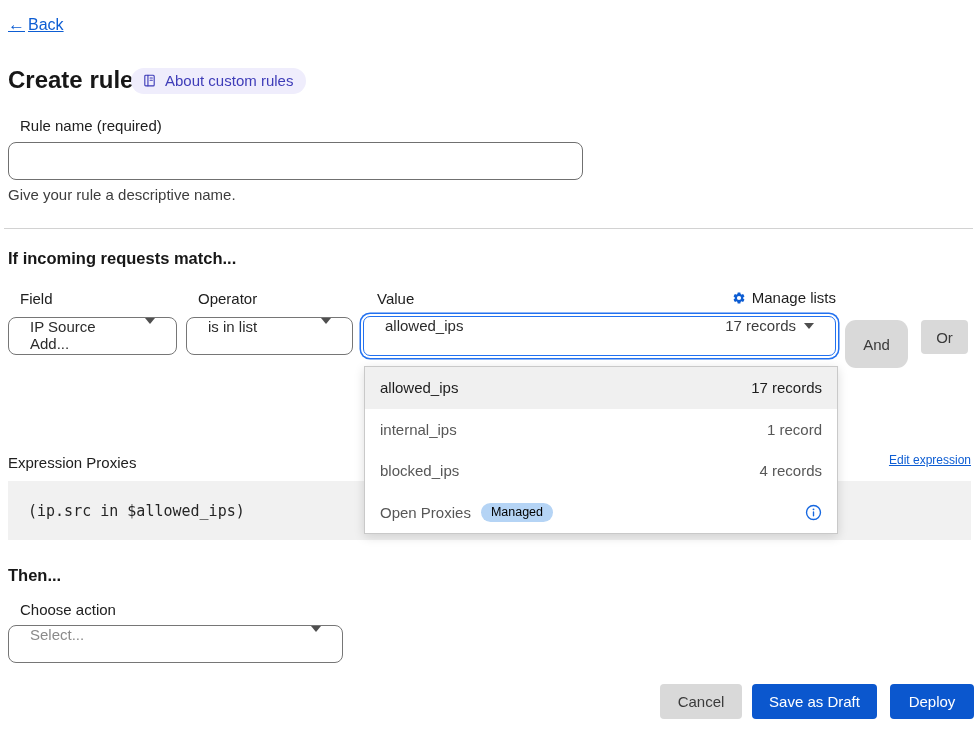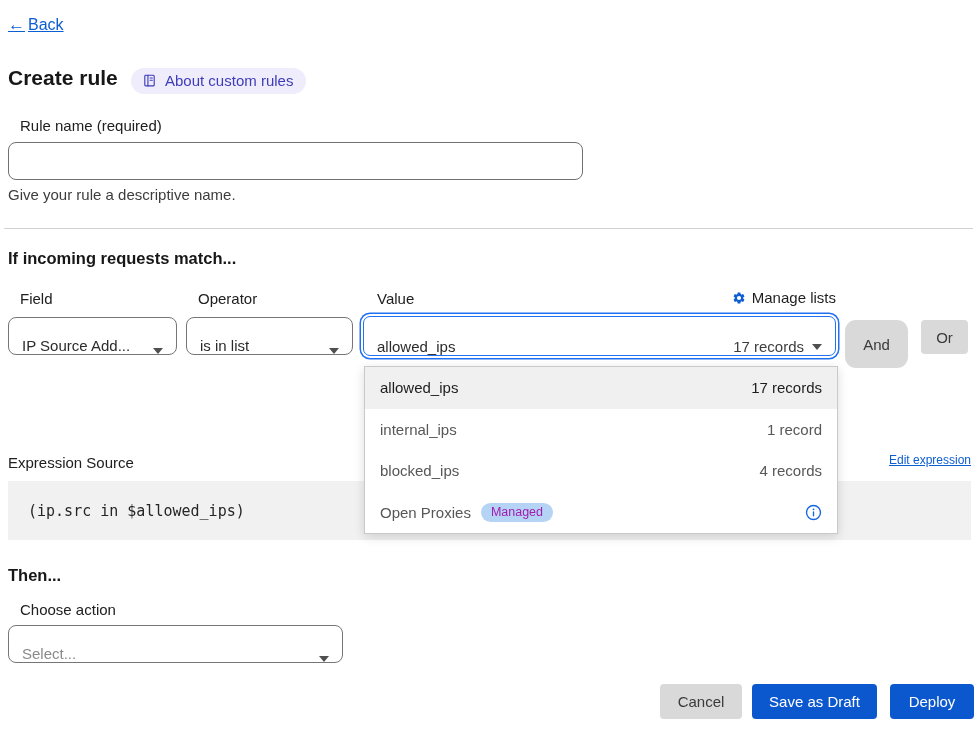--- a/index.html
+++ b/index.html
@@ -8,21 +8,21 @@
     font-family:"Liberation Sans","DejaVu Sans",sans-serif;color:#1f1f1f;
   }
   .abs{position:absolute;}
   a.link{color:#0d5dd3;text-decoration:underline;cursor:pointer;}
 
   
   .back{left:8px;top:15px;font-size:16px;display:flex;align-items:center;gap:3px;}
   .back .arrow{font-size:17px;text-decoration:none;display:inline-block;}
 
   
-  .title{left:8px;top:66px;font-size:21px;font-weight:700;color:#171717;}
+  .title{left:8px;top:66px;font-size:24px;font-weight:700;color:#171717;}
   .about-badge{
     left:131px;top:68px;display:inline-flex;align-items:center;gap:8px;
     background:#efedfc;color:#3e3cb8;border-radius:14px;padding:4px 13px 5px 11px;
     font-size:15px;cursor:pointer;
   }
   .about-badge svg{display:block;}
 
   
   .lbl{font-size:15px;color:#202020;margin-left:12px;}
   .rule-label{left:8px;top:117px;}
@@ -39,22 +39,22 @@
   .match-h{left:8px;top:249px;}
 
   .col-field{left:8px;top:290px;}
   .col-operator{left:186px;top:290px;}
   .col-value{left:365px;top:290px;}
   .manage-lists{right:143px;top:289px;display:flex;align-items:center;gap:6px;font-size:15px;}
 
   
   .select{
     box-sizing:border-box;background:#fff;border:1px solid #767676;border-radius:8px;
-    display:flex;align-items:flex-end;justify-content:space-between;
-    padding:0 13px;font-size:15px;color:#2b2b2b;cursor:pointer;
+    display:flex;align-items:flex-start;justify-content:space-between;
+    padding:0 21px;font-size:15px;color:#2b2b2b;cursor:pointer;
   }
   .caret{
     width:0;height:0;border-left:5px solid transparent;border-right:5px solid transparent;
     border-top:6px solid #4f4f4f;flex:none;margin-left:8px;
   }
   .field-select{left:8px;top:317px;width:169px;height:38px;}
   .operator-select{left:186px;top:317px;width:167px;height:38px;}
   .value-select{
     left:363px;top:316px;width:473px;height:40px;z-index:6;
     border:1.5px solid #2271f0;border-radius:7px;
@@ -76,21 +76,21 @@
   }
   .menu-row{
     height:41.5px;display:flex;align-items:center;justify-content:space-between;
     padding:0 15px;font-size:15px;color:#575757;cursor:pointer;
   }
   .menu-row.selected{background:#f0f0f0;color:#1d1d1d;}
   .menu-row .count{font-size:15px;}
   .menu-row.selected .count{color:#1d1d1d;}
   .row-left{display:flex;align-items:center;gap:10px;}
   .managed-pill{
-    background:#b5d4f5;color:#a21caf;font-size:12.5px;border-radius:11px;
+    background:#b5d4f5;color:#000000;font-size:12.5px;border-radius:11px;
     padding:3px 10px 4px;line-height:1;
   }
   .info-btn{display:flex;align-items:center;cursor:pointer;}
 
   
   .expr-label{left:8px;top:454px;font-size:15px;color:#202020;}
   .edit-link{right:8px;top:453px;font-size:12px;}
   .expr-block{
     left:8px;top:481px;width:963px;height:59px;background:#f1f1f1;z-index:1;
     display:flex;align-items:center;padding-left:20px;box-sizing:border-box;
@@ -199,21 +199,21 @@
       <span class="info-btn">
         <svg width="17" height="17" viewBox="0 0 20 20">
           <circle cx="10" cy="10" r="8.2" fill="none" stroke="#1567e0" stroke-width="1.6"></circle>
           <circle cx="10" cy="6.3" r="1.1" fill="#1567e0"></circle>
           <rect x="9.2" y="8.6" width="1.6" height="6" rx="0.8" fill="#1567e0"></rect>
         </svg>
       </span>
     </div>
   </div>
 
-  <div class="abs expr-label">Expression Source</div>
+  <div class="abs expr-label">Expression Proxies</div>
   <a class="abs link edit-link">Edit expression</a>
   <div class="abs expr-block">
     <span class="expr-code">(ip.src in $allowed_ips)</span>
   </div>
 
   <div class="abs section-h then-h">Then...</div>
   <div class="abs lbl action-label">Choose action</div>
   <div class="abs select action-select">
     <span>Select...</span>
     <span class="caret"></span>

